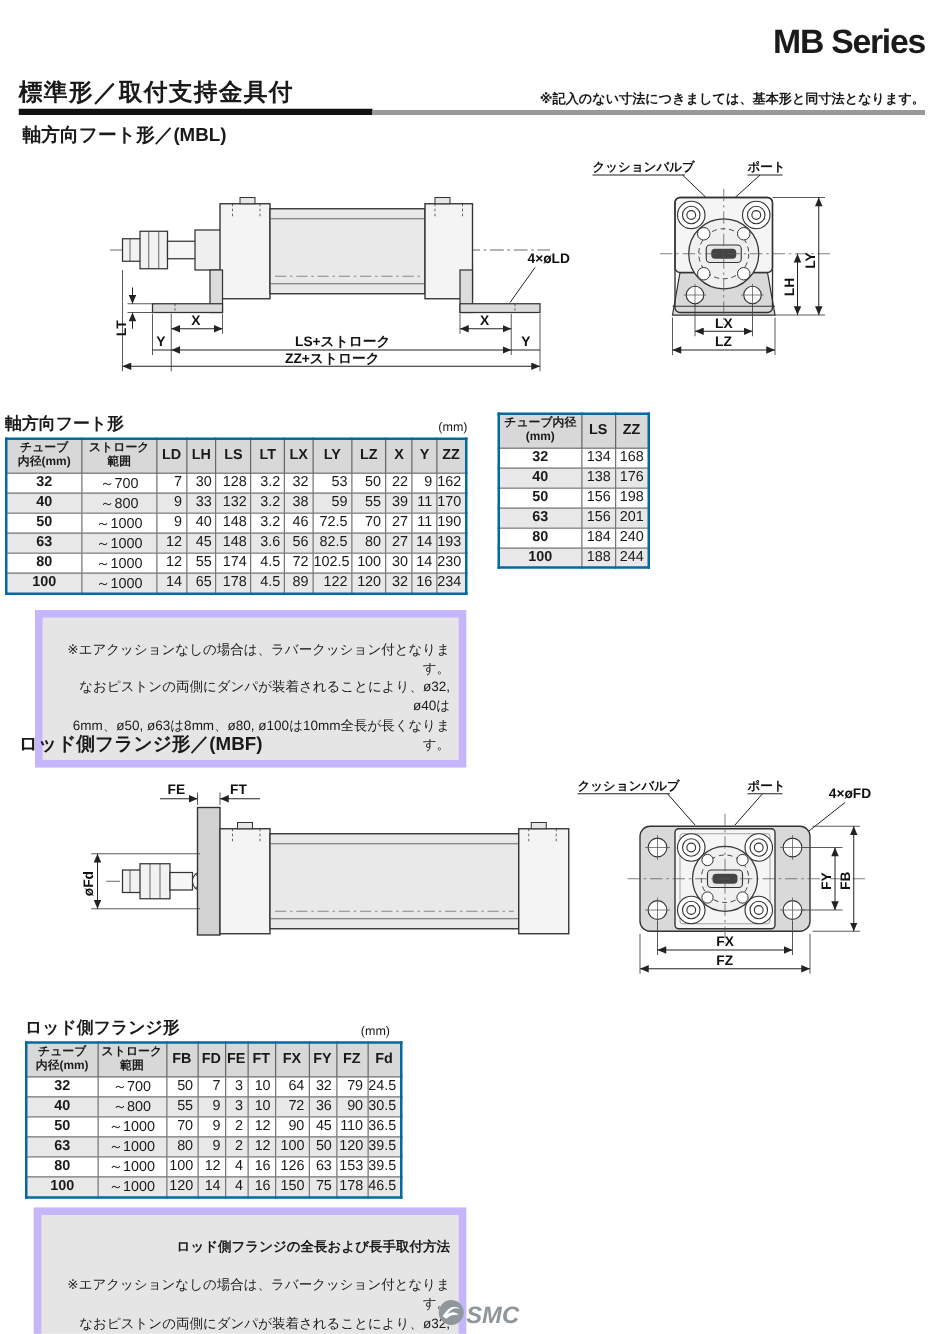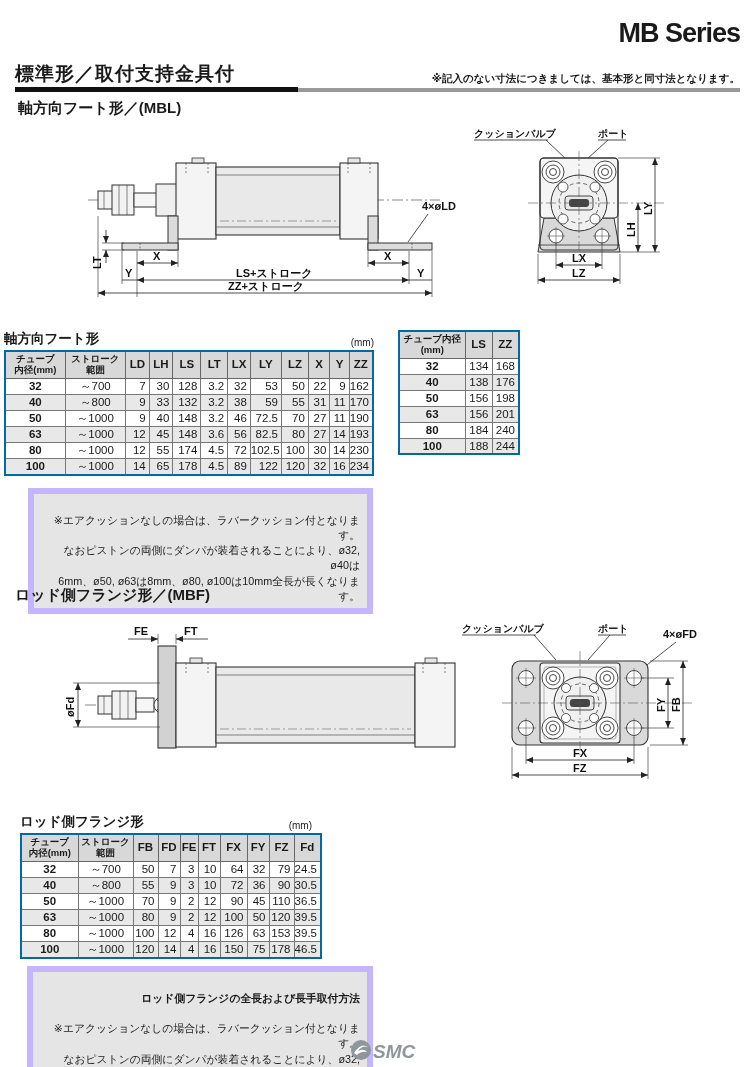--- a/index.html
+++ b/index.html
@@ -275,21 +275,21 @@
           <tr>
             <td class="bore">40</td>
             <td class="stroke">～800</td>
             <td>9</td>
             <td>33</td>
             <td>132</td>
             <td>3.2</td>
             <td>38</td>
             <td>59</td>
             <td>55</td>
-            <td>31</td>
+            <td>39</td>
             <td>11</td>
             <td>170</td>
           </tr>
           <tr>
             <td class="bore">50</td>
             <td class="stroke">～1000</td>
             <td>9</td>
             <td>40</td>
             <td>148</td>
             <td>3.2</td>

